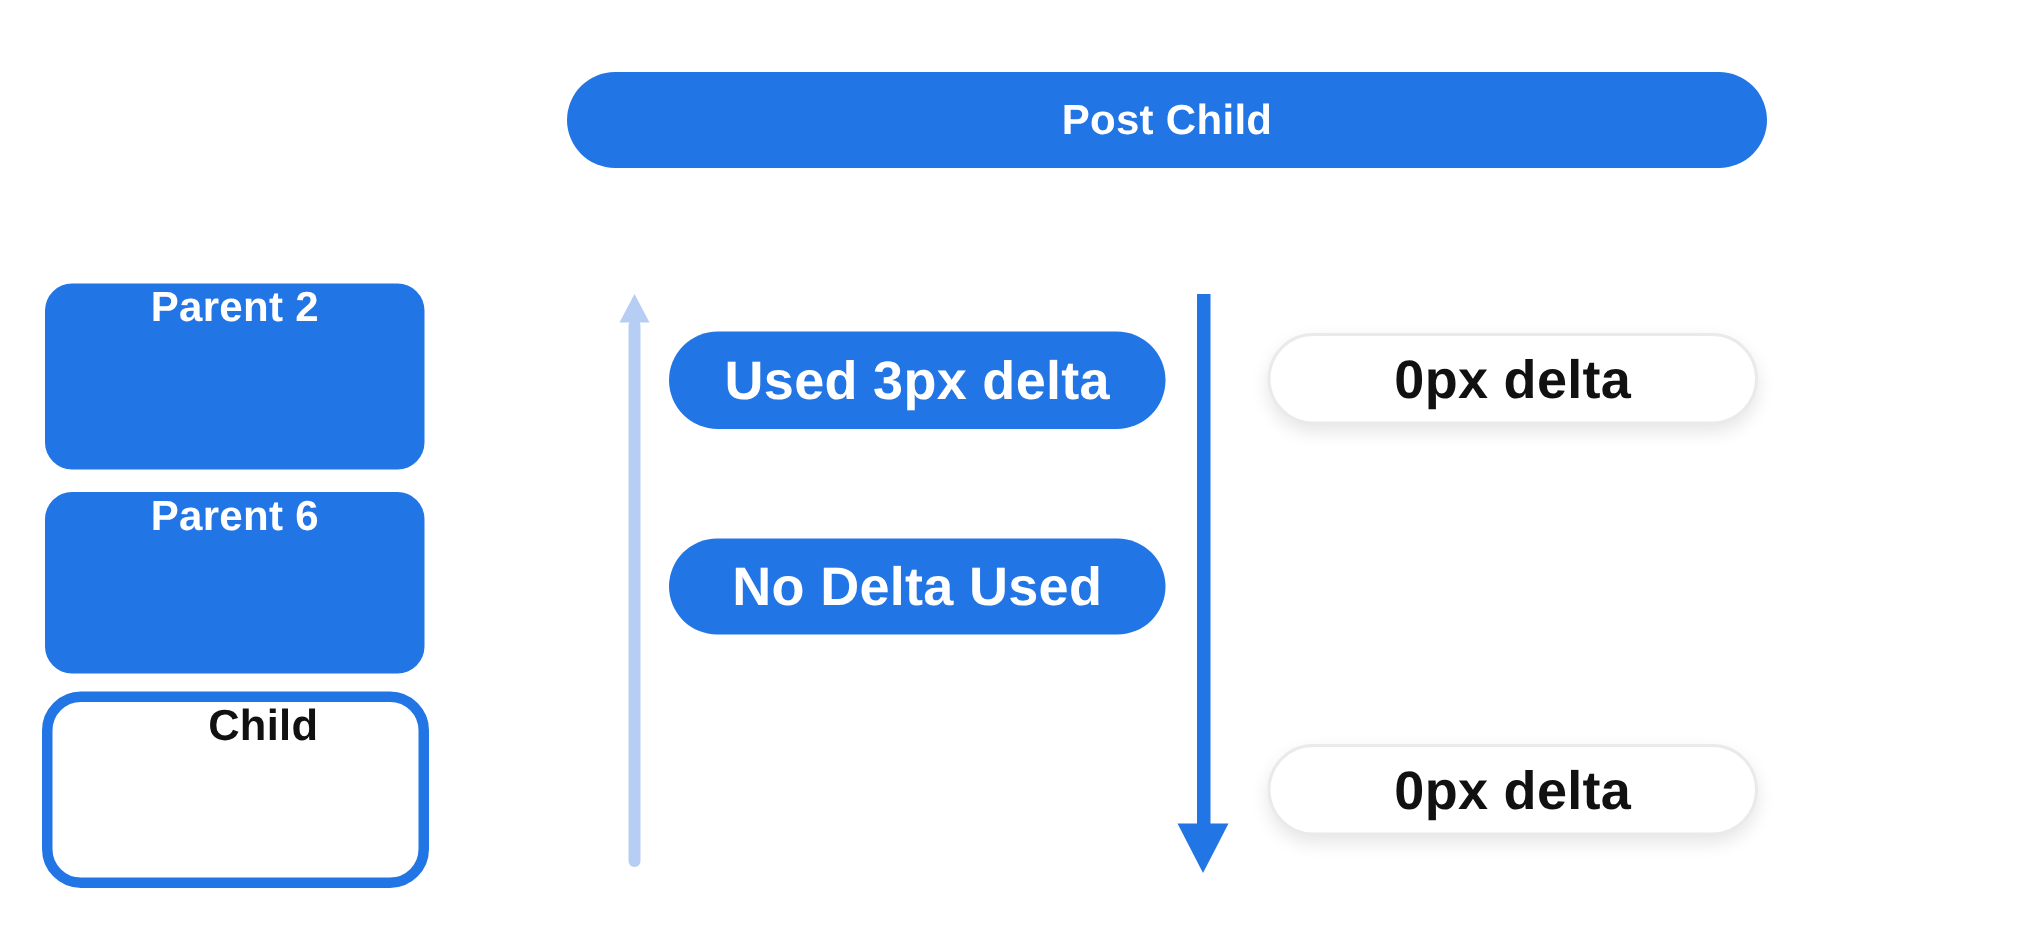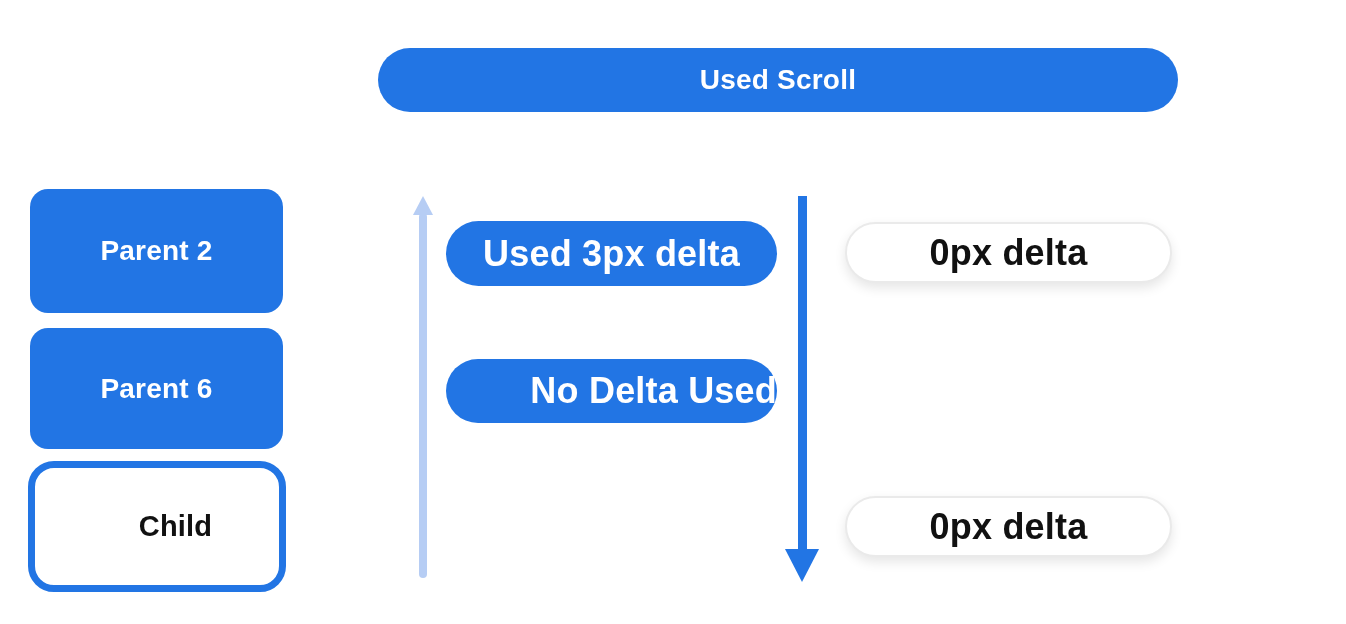--- a/index.html
+++ b/index.html
@@ -19,21 +19,21 @@
   }
   
   .header-pill{
     position:absolute;left:378px;top:48px;width:800px;height:64px;
     background:var(--blue);border-radius:32px;
     display:flex;align-items:center;justify-content:center;
     color:#ffffff;font-size:28px;font-weight:700;letter-spacing:.2px;
   }
   
   .node{
-    position:absolute;display:flex;align-items:center;justify-content:center;
+    position:absolute;display:flex;justify-content:center;
     font-size:28px;font-weight:700;letter-spacing:.2px;
   }
   .node.filled{background:var(--blue);color:#ffffff;border-radius:18px;}
   .parent2-box{left:30px;top:189px;width:253px;height:124px;}
   .parent1-box{left:30px;top:328px;width:253px;height:121px;}
   .child-box{
     left:28px;top:461px;width:258px;height:131px;
     background:#ffffff;border:7px solid var(--blue);border-radius:26px;
     color:var(--ink);font-weight:600;font-size:29px;padding-left:37px;
   }
@@ -59,37 +59,37 @@
     border-left:17px solid transparent;border-right:17px solid transparent;
     border-top:33px solid var(--blue);
   }
   
   .pill{
     position:absolute;display:flex;align-items:center;justify-content:center;
     border-radius:33px;font-size:36px;letter-spacing:.2px;
   }
   .pill.blue{background:var(--blue);color:#ffffff;font-weight:700;}
   .mid-pill-1{left:446px;top:221px;width:331px;height:65px;}
-  .mid-pill-2{left:446px;top:359px;width:331px;height:64px;justify-content:flex-end;}
+  .mid-pill-2{left:446px;top:359px;width:331px;height:64px;}
   
   .pill.white{
     background:#ffffff;color:var(--ink);font-weight:700;
     border:2px solid var(--pill-border);
     box-shadow:0 5px 12px rgba(0,0,0,0.10);
   }
   .right-pill-1{left:845px;top:222px;width:327px;height:61px;}
   .right-pill-2{left:845px;top:496px;width:327px;height:61px;}
 </style>
 </head>
 <body>
 
 <div class="canvas">
 
   <div class="header-pill">
-    <span>Used Scroll</span>
+    <span>Post Child</span>
   </div>
 
   <div class="node filled parent2-box">
     <span>Parent 2</span>
   </div>
   <div class="node filled parent1-box">
     <span>Parent 6</span>
   </div>
   <div class="node child-box">
     <span>Child</span>

